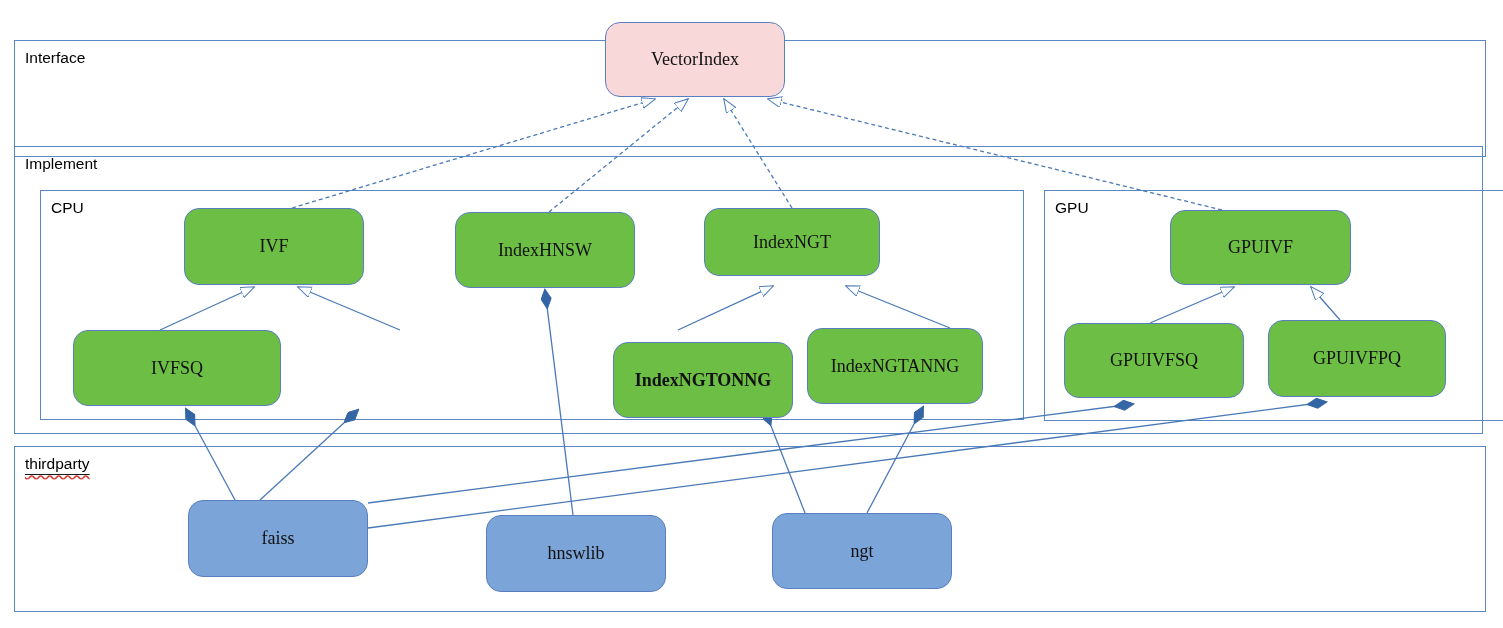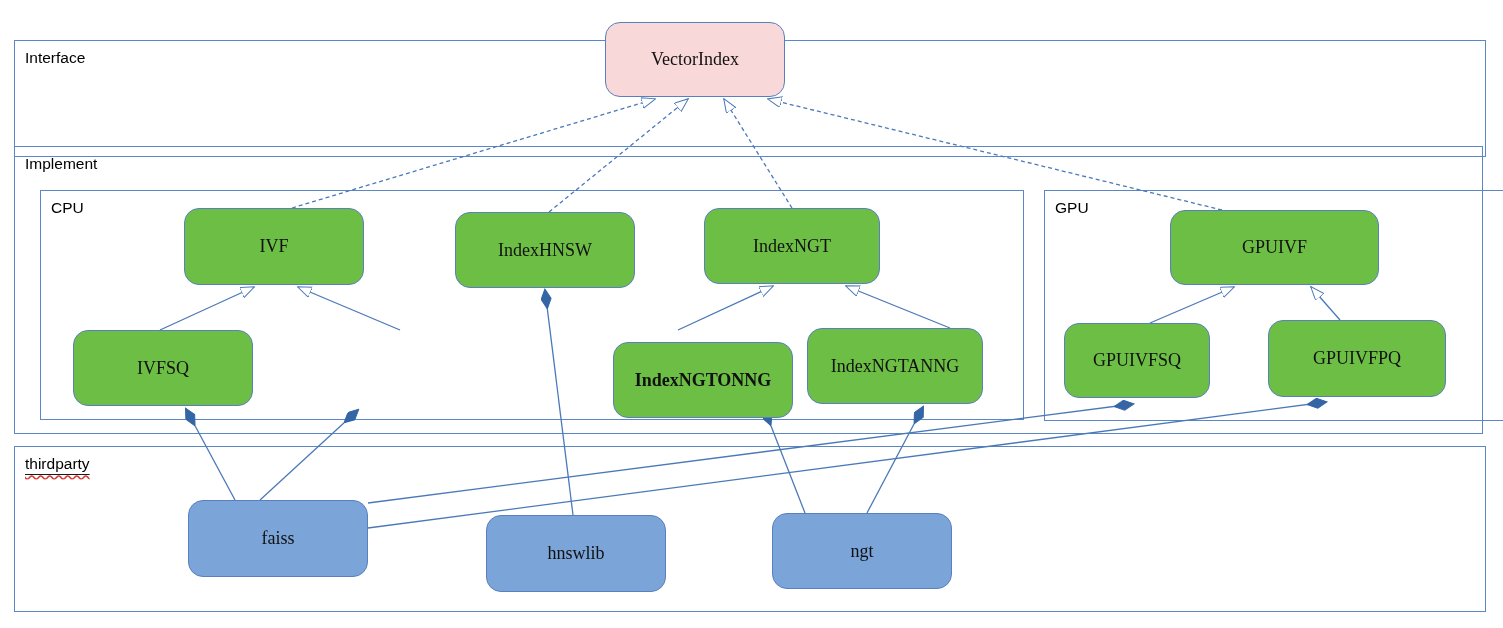--- a/index.html
+++ b/index.html
@@ -30,27 +30,27 @@
     display:flex;align-items:center;justify-content:center;
     font-family:"Liberation Serif","DejaVu Serif",serif;font-size:18px;color:#111;
     z-index:3;
   }
   .n-pink{background:#f8d8d8;}
   .n-green{background:#6dbe45;}
   .n-blue{background:#7ba4d9;}
   #n-vectorindex{left:605px;top:22px;width:180px;height:75px;}
   #n-ivf{left:184px;top:208px;width:180px;height:77px;}
   #n-indexhnsw{left:455px;top:212px;width:180px;height:76px;}
-  #n-indexngt{left:704px;top:208px;width:176px;height:76px;}
-  #n-ivfsq{left:73px;top:330px;width:180px;height:76px;}
+  #n-indexngt{left:704px;top:208px;width:176px;height:68px;}
+  #n-ivfsq{left:73px;top:330px;width:208px;height:76px;}
   #n-ivfpq{left:293px;top:330px;width:180px;height:77px;}
   #n-indexngtonng{left:613px;top:342px;width:180px;height:76px;font-weight:bold;}
   #n-indexngtanng{left:807px;top:328px;width:176px;height:76px;}
-  #n-gpuivf{left:1170px;top:210px;width:209px;height:75px;}
-  #n-gpuivfsq{left:1064px;top:323px;width:146px;height:75px;}
+  #n-gpuivf{left:1170px;top:210px;width:181px;height:75px;}
+  #n-gpuivfsq{left:1064px;top:323px;width:180px;height:75px;}
   #n-gpuivfpq{left:1268px;top:320px;width:178px;height:77px;}
   #n-faiss{left:188px;top:500px;width:180px;height:77px;}
   #n-hnswlib{left:486px;top:515px;width:180px;height:77px;}
   #n-ngt{left:772px;top:513px;width:180px;height:76px;}
 </style>
 </head>
 <body>
 
 <div class="canvas">
 

